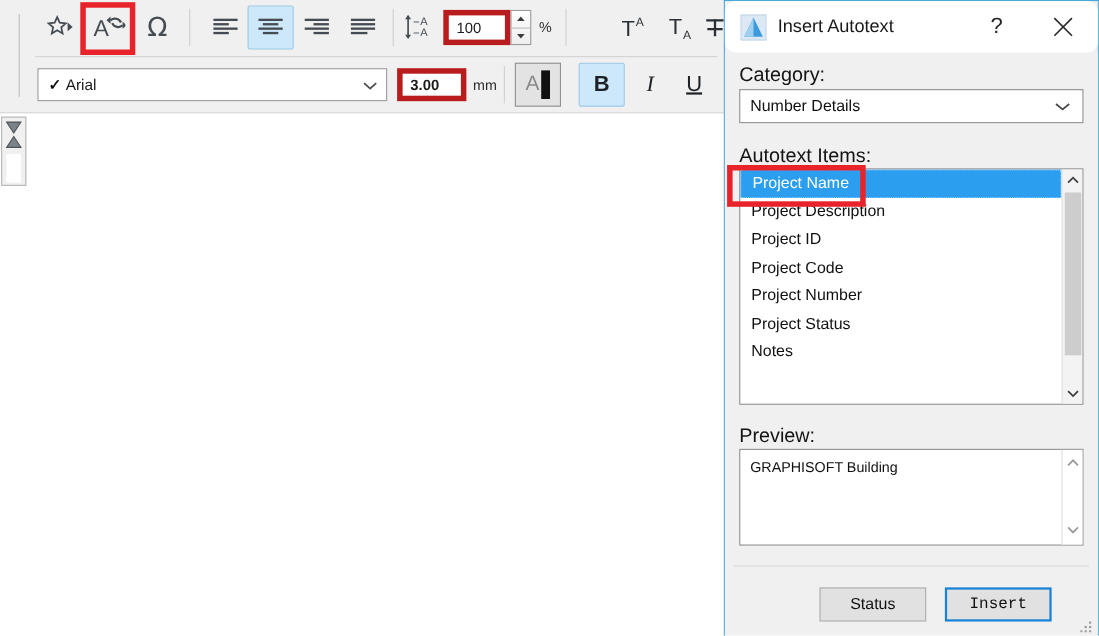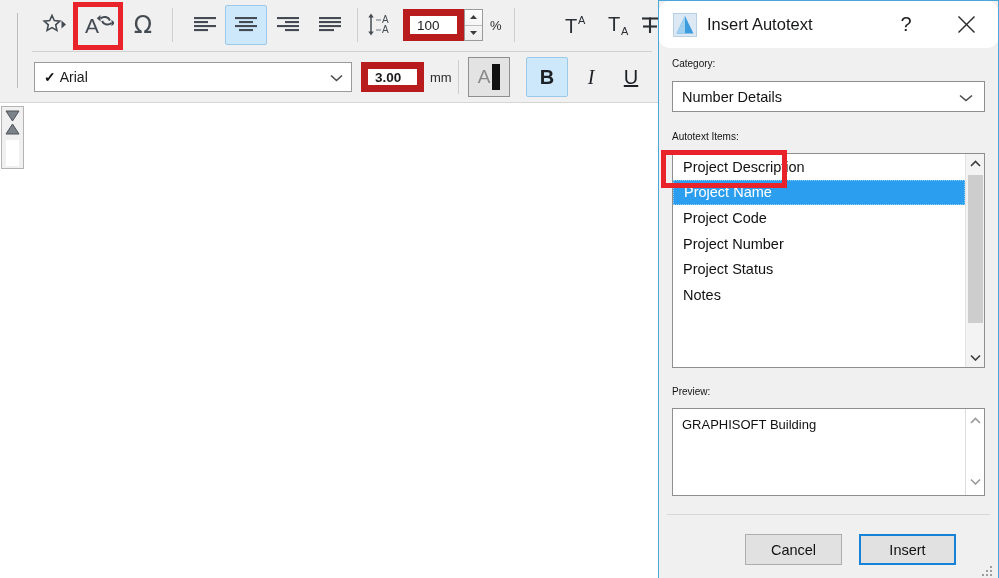--- a/index.html
+++ b/index.html
@@ -91,21 +91,21 @@
   }
   .combo .caret {
     position: absolute;
     right: 8px; top: 50%;
     transform: translateY(-50%);
   }
   .field {
     position: absolute;
     box-sizing: border-box;
     background: #ffffff;
-    border: 7px solid #b91c1c;
+    border: 5px solid #b91c1c;
     display: flex;
     align-items: center;
     padding-left: 7px;
     font-size: 13.5px;
     color: #1b1b1b;
   }
   .unit {
     position: absolute;
     font-size: 13px;
     color: #2b2b2b;
@@ -209,21 +209,21 @@
 
   .dlg-body {
     position: absolute;
     left: 0; top: 47px;
     width: 339px; height: 529px;
     background: #f0f0f0;
   }
 
   .lbl {
     position: absolute;
-    font-size: 10px;
+    font-size: 18px;
     color: #131313;
   }
 
   .dlg-combo {
     position: absolute;
     box-sizing: border-box;
     background: #ffffff;
     border: 1px solid #8e8e8e;
     font-size: 14.5px;
     color: #111;
@@ -544,22 +544,23 @@
             <polyline points="1,1.5 7,6.5 13,1.5" fill="none" stroke="#4a4a4a" stroke-width="1.6"></polyline>
           </svg>
         </span>
       </div>
 
       <span class="lbl" style="left:13px;top:83px;">Autotext Items:</span>
 
       <div class="listbox" style="left:13px;top:105px;width:313px;height:215px;">
 
         <div class="list-items">
+          <div class="litem selected">Project Name</div>
           <div class="litem">Project Description</div>
-          <div class="litem selected">Project Name</div>
+          <div class="litem">Project ID</div>
           <div class="litem">Project Code</div>
           <div class="litem">Project Number</div>
           <div class="litem">Project Status</div>
           <div class="litem">Notes</div>
         </div>
 
         <div class="lb-scroll">
           <div class="lb-arrow" style="top:0;">
             <svg width="11" height="7" viewBox="0 0 11 7" aria-hidden="true">
               <polyline points="1,6 5.5,1.5 10,6" fill="none" stroke="#3d3d3d" stroke-width="1.6"></polyline>
@@ -587,22 +588,22 @@
           <div class="pv-arrow" style="bottom:4px;">
             <svg width="11" height="7" viewBox="0 0 11 7" aria-hidden="true">
               <polyline points="1,1.5 5.5,6 10,1.5" fill="none" stroke="#9a9a9a" stroke-width="1.6"></polyline>
             </svg>
           </div>
         </div>
       </div>
 
       <div class="dlg-footsep" style="top:466px;"></div>
 
-      <div class="dbtn" style="left:86px;top:486px;width:97px;">Cancel</div>
-      <div class="dbtn default" style="left:200px;top:486px;width:97px;">Insert</div>
+      <div class="dbtn" style="left:86px;top:486px;width:97px;">Status</div>
+      <div class="dbtn default" style="left:200px;top:486px;width:97px;font-family:Liberation Mono, monospace;">Insert</div>
 
       <span class="grip">
         <svg width="12" height="12" viewBox="0 0 12 12" aria-hidden="true">
           <g fill="#9d9d9d">
             <rect x="8" y="2" width="2" height="2"></rect>
             <rect x="8" y="6" width="2" height="2"></rect>
             <rect x="4" y="6" width="2" height="2"></rect>
             <rect x="8" y="10" width="2" height="2"></rect>
             <rect x="4" y="10" width="2" height="2"></rect>
             <rect x="0" y="10" width="2" height="2"></rect>

